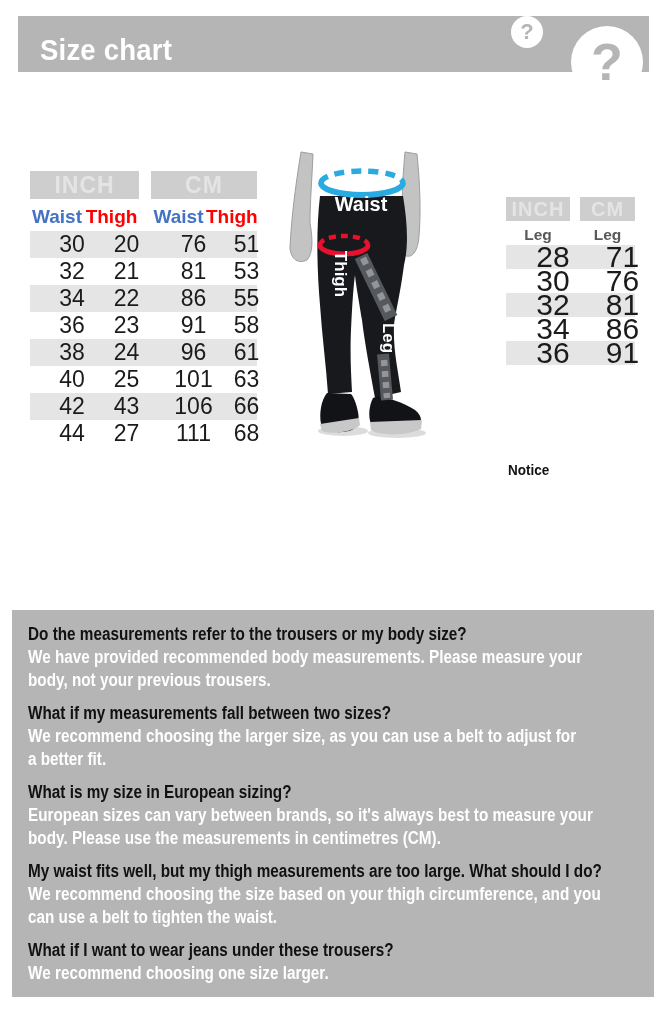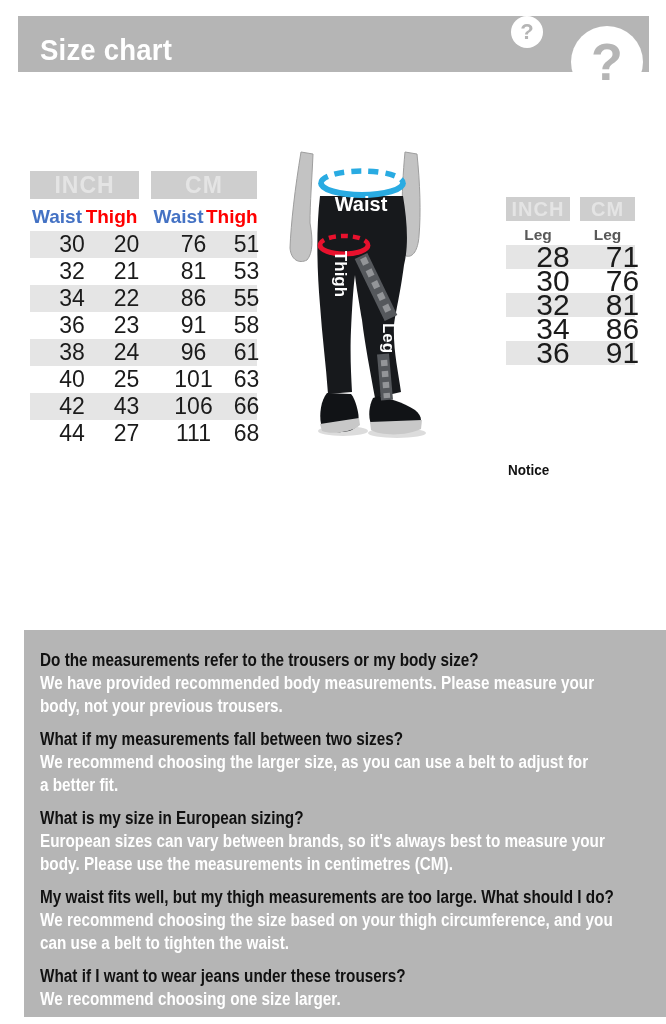--- a/index.html
+++ b/index.html
@@ -48,22 +48,22 @@
   .rtable .trow{grid-template-columns:64px 10px 55px;height:24px;}
   .rtable .tcell{font-size:30px;line-height:24px;}
   .rtable .tcell.c1{grid-column:3;}
 
   
   .notice{position:absolute;left:508px;top:460px;width:155px;color:#111;}
   .notice-title{font-weight:bold;font-size:15px;line-height:20px;transform:scaleX(.9);transform-origin:0 50%;}
   .notice .line{font-size:13.5px;line-height:19px;white-space:nowrap;transform:scaleX(.8);transform-origin:0 50%;}
 
   
-  .faq{position:absolute;left:12px;top:630px;width:642px;height:387px;background:#b5b5b5;
-       box-sizing:border-box;padding:19px 16px;overflow:hidden;margin-left:12px;}
+  .faq{position:absolute;left:12px;top:610px;width:642px;height:387px;background:#b5b5b5;
+       box-sizing:border-box;padding:13px 16px;overflow:hidden;}
   .qa{margin-bottom:10px;}
   .faq .line{font-size:18px;font-weight:bold;line-height:23px;white-space:nowrap;
              transform:scaleX(.85);transform-origin:0 50%;}
   .faq .q{color:#111;}
   .faq .a{color:#fff;}
 
   
   .figure{position:absolute;left:283px;top:148px;width:150px;height:292px;}
 </style>
 </head>

